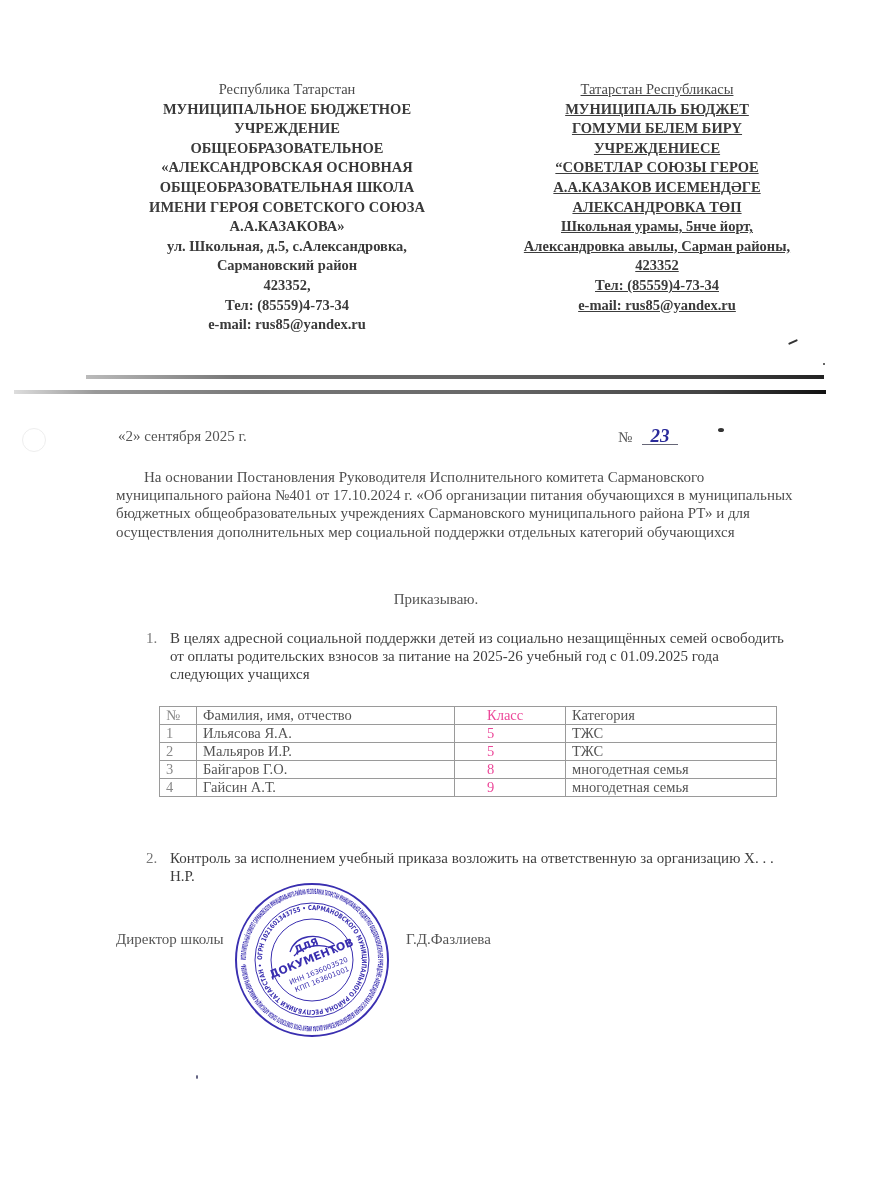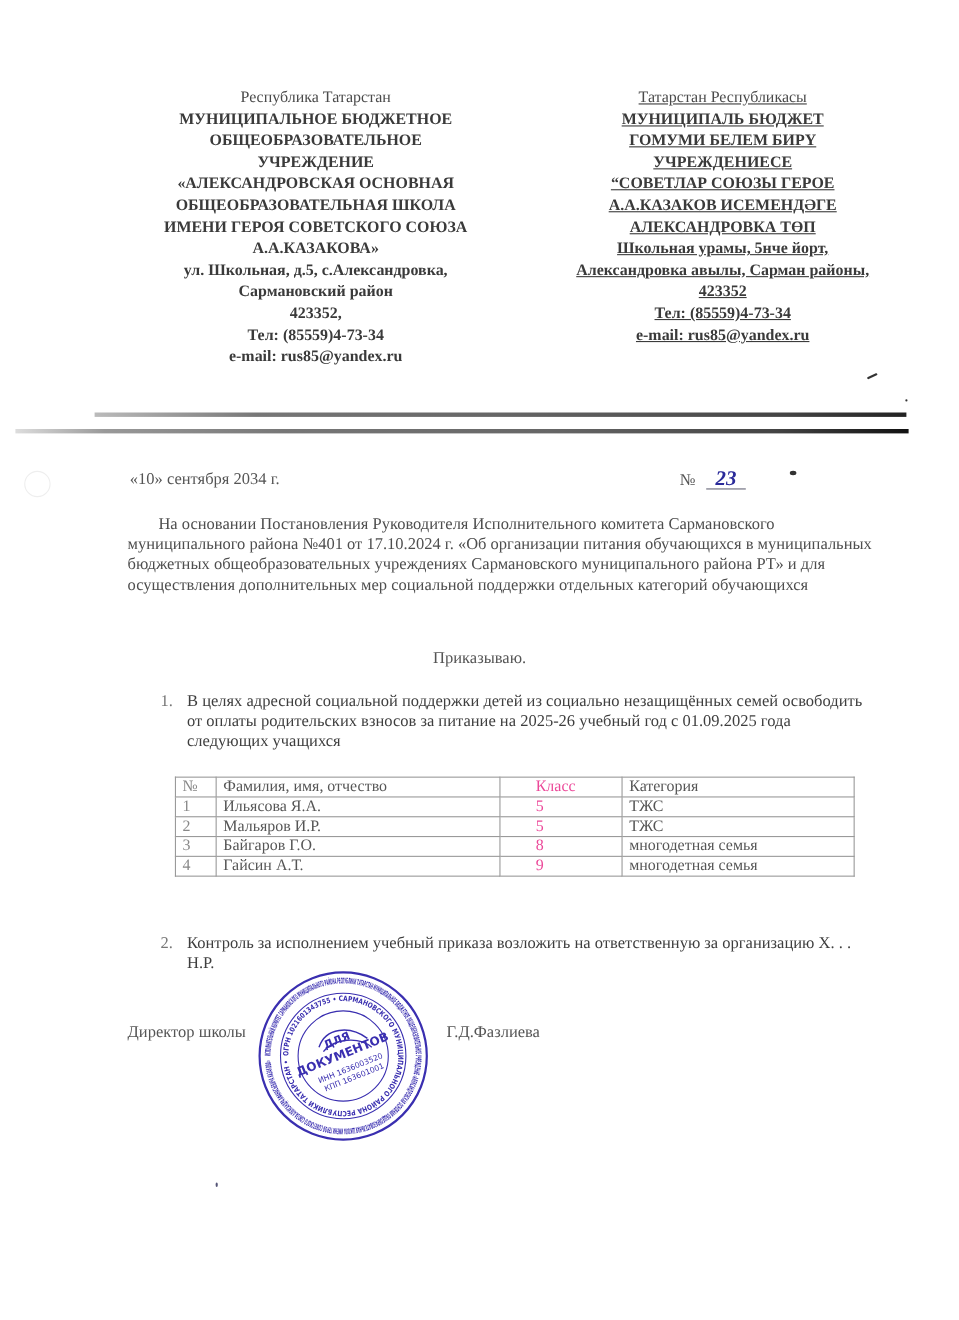--- a/index.html
+++ b/index.html
@@ -73,22 +73,22 @@
 
     .mark { position: absolute; background: #333; border-radius: 50%; }
     .hole { position: absolute; border: 1px solid #e3e3e3; border-radius: 50%; }
   </style>
 </head>
 <body>
 
 <div id="hdr-left" class="hdr-col">
   <div class="plain">Республика Татарстан</div>
   <div class="bold">МУНИЦИПАЛЬНОЕ БЮДЖЕТНОЕ</div>
+  <div class="bold">УЧРЕЖДЕНИЕ</div>
   <div class="bold">ОБЩЕОБРАЗОВАТЕЛЬНОЕ</div>
-  <div class="bold">УЧРЕЖДЕНИЕ</div>
   <div class="bold">«АЛЕКСАНДРОВСКАЯ ОСНОВНАЯ</div>
   <div class="bold">ОБЩЕОБРАЗОВАТЕЛЬНАЯ ШКОЛА</div>
   <div class="bold">ИМЕНИ ГЕРОЯ СОВЕТСКОГО СОЮЗА</div>
   <div class="bold">А.А.КАЗАКОВА»</div>
   <div class="bold">ул. Школьная, д.5, с.Александровка,</div>
   <div class="bold">Сармановский район</div>
   <div class="bold">423352,</div>
   <div class="bold">Тел: (85559)4-73-34</div>
   <div class="bold">e-mail: rus85@yandex.ru</div>
 </div>
@@ -110,21 +110,21 @@
 
 <div class="mark" style="left:788px;top:341px;width:10px;height:2px;transform:rotate(-25deg);border-radius:1px;"></div>
 <div class="mark" style="left:823px;top:363px;width:2px;height:2px;"></div>
 <div class="mark" style="left:718px;top:428px;width:6px;height:4px;"></div>
 <div class="mark" style="left:196px;top:1075px;width:2px;height:4px;background:#557;"></div>
 <div class="hole" style="left:22px;top:428px;width:22px;height:22px;border-color:#eee;"></div>
 
 <div id="rule1" class="rule"></div>
 <div id="rule2" class="rule"></div>
 
-<div class="date-line">«10» сентября 2034 г.</div>
+<div class="date-line">«2» сентября 2025 г.</div>
 <div class="num-line">
   <span>№</span>
   <span class="hand">23</span>
 </div>
 
 <div class="para">
   <span class="indent"></span><span>На основании Постановления Руководителя Исполнительного комитета Сармановского муниципального района №401 от 17.10.2024 г. «Об организации питания обучающихся в муниципальных бюджетных общеобразовательных учреждениях Сармановского муниципального района РТ» и для осуществления дополнительных мер социальной поддержки отдельных категорий обучающихся</span>
 </div>
 
 <div class="order-word">Приказываю.</div>

